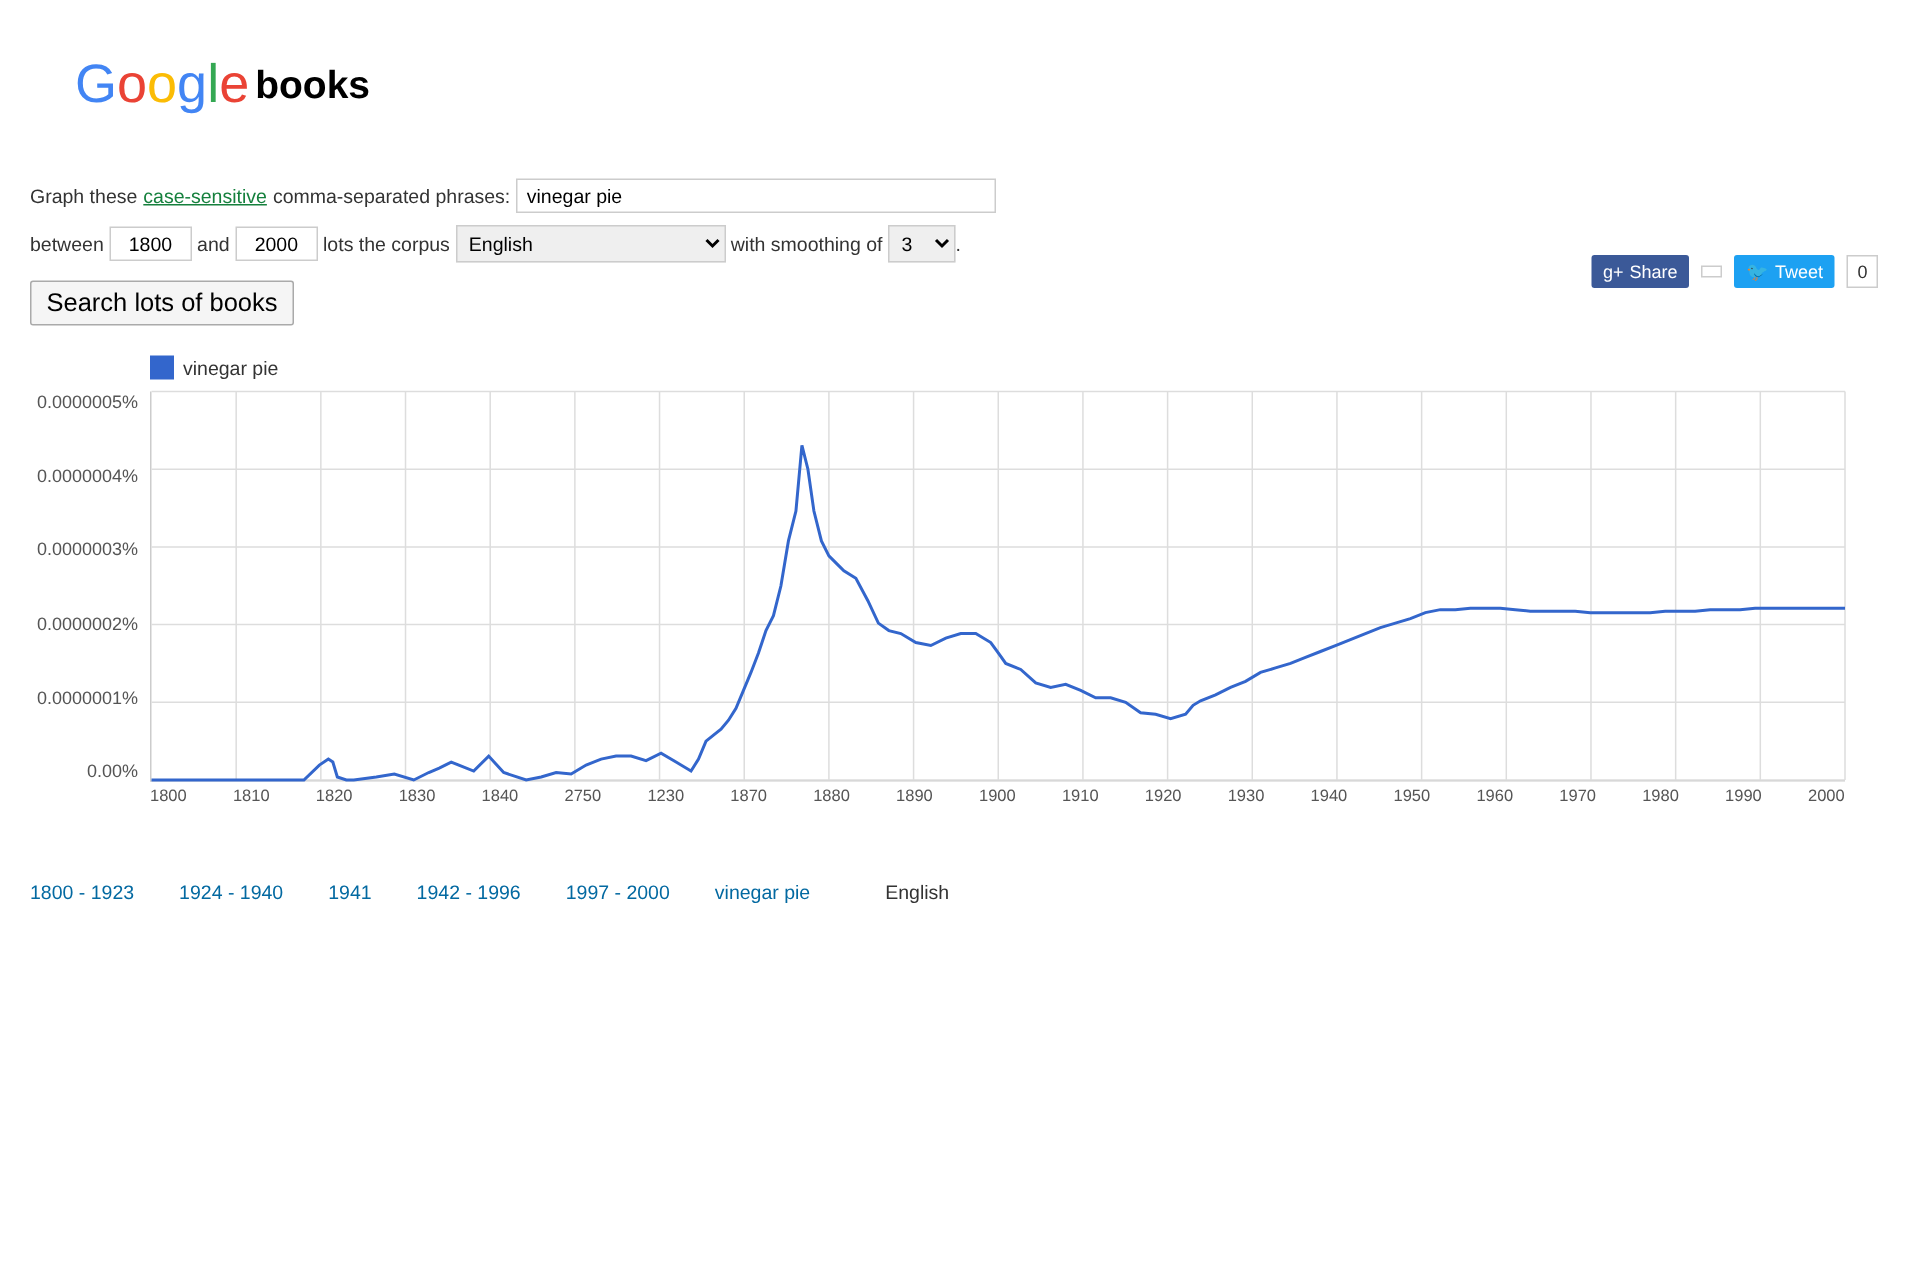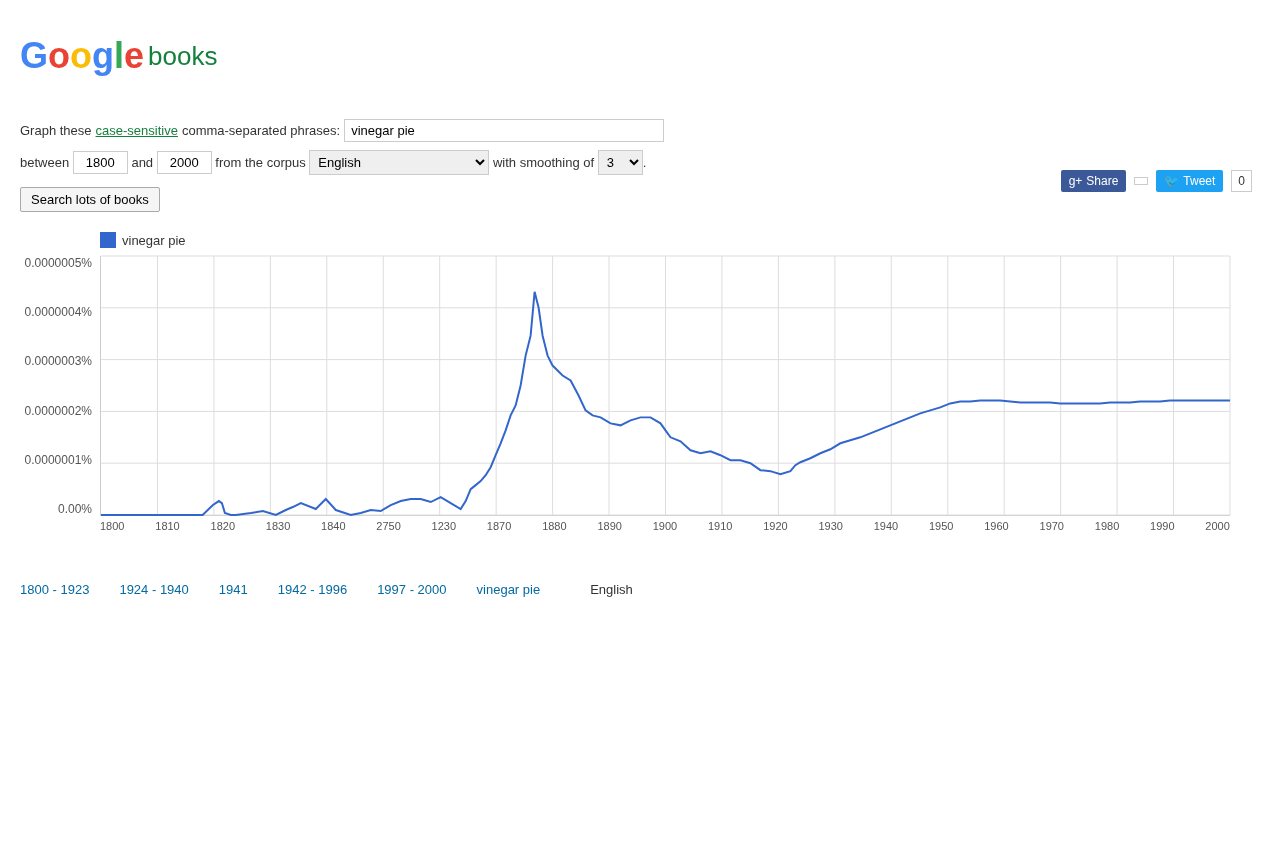--- a/index.html
+++ b/index.html
@@ -3,38 +3,38 @@
   <meta charset="utf-8">
   <style>
     * { margin: 0; padding: 0; box-sizing: border-box; }
     body { font-family: Arial, sans-serif; font-size: 13px; background: #fff; color: #333; }
     
     #page-container { padding: 20px; max-width: 1272px; }
     
     
     .header { margin-bottom: 20px; padding: 15px 0 10px 0; }
     .logo-container { display: flex; align-items: center; }
-    .google-logo { font-size: 36px; font-weight: bold; font-family: Arial, sans-serif; }
+    .google-logo { font-size: 36px; font-weight: normal; font-family: Arial, sans-serif; margin-left: 30px; }
     .g-blue { color: #4285F4; }
     .g-red { color: #EA4335; }
     .g-yellow { color: #FBBC05; }
     .g-blue2 { color: #4285F4; }
     .g-green { color: #34A853; }
     .g-red2 { color: #EA4335; }
-    .logo-books { color: #15803d; font-size: 26px; font-weight: normal; margin-left: 4px; }
+    .logo-books { color: #000000; font-size: 26px; font-weight: bold; margin-left: 4px; }
     .logo-ngram { color: #1a73e8; font-size: 26px; font-weight: normal; margin-left: 6px; }
     
     
     .controls-row { display: flex; align-items: center; flex-wrap: wrap; gap: 4px; margin-bottom: 8px; margin-top: 32px; }
     .case-sensitive { color: #15803d; text-decoration: underline; cursor: pointer; }
     .phrase-input { border: 1px solid #ccc; padding: 3px 6px; font-size: 13px; width: 320px; }
     .year-input { border: 1px solid #ccc; padding: 3px 4px; font-size: 13px; width: 55px; text-align: center; }
     .corpus-select { border: 1px solid #ccc; padding: 3px 4px; font-size: 13px; width: 180px; }
     .smoothing-select { border: 1px solid #ccc; padding: 3px 4px; font-size: 13px; width: 45px; }
-    .search-button { border: 1px solid #aaa; background: #f5f5f5; padding: 4px 10px; font-size: 13px; cursor: pointer; border-radius: 2px; margin-top: 6px; }
+    .search-button { border: 1px solid #aaa; background: #f5f5f5; padding: 4px 10px; font-size: 17px; cursor: pointer; border-radius: 2px; margin-top: 6px; }
     
     
     .social-buttons { position: absolute; right: 20px; top: 170px; display: flex; align-items: center; gap: 8px; }
     .share-btn { display: flex; align-items: center; gap: 4px; background: #3b5998; color: white; border: none; padding: 4px 8px; font-size: 12px; cursor: pointer; border-radius: 2px; }
     .share-count { border: 1px solid #ccc; padding: 3px 6px; font-size: 12px; background: white; }
     .tweet-btn { display: flex; align-items: center; gap: 4px; background: #1da1f2; color: white; border: none; padding: 4px 8px; font-size: 12px; cursor: pointer; border-radius: 2px; }
     .tweet-count { border: 1px solid #ccc; padding: 3px 6px; font-size: 12px; background: white; }
     
     
     .chart-container { position: relative; margin: 20px 0 10px 0; }
@@ -82,21 +82,21 @@
     <span>comma-separated phrases:</span>
     <input type="text" class="phrase-input" value="vinegar pie" style="">
   </div>
 
   
   <div class="row2">
     <span>between</span>&nbsp;
     <input type="text" class="year-input" value="1800" style="">&nbsp;
     <span>and</span>&nbsp;
     <input type="text" class="year-input" value="2000" style="">&nbsp;
-    <span>from the corpus</span>&nbsp;
+    <span>lots the corpus</span>&nbsp;
     <select class="corpus-select">
       <option>English</option>
       <option>American English</option>
       <option>British English</option>
       <option>Chinese (Simplified)</option>
       <option>French</option>
       <option>German</option>
       <option>Hebrew</option>
       <option>Italian</option>
       <option>Russian</option>

